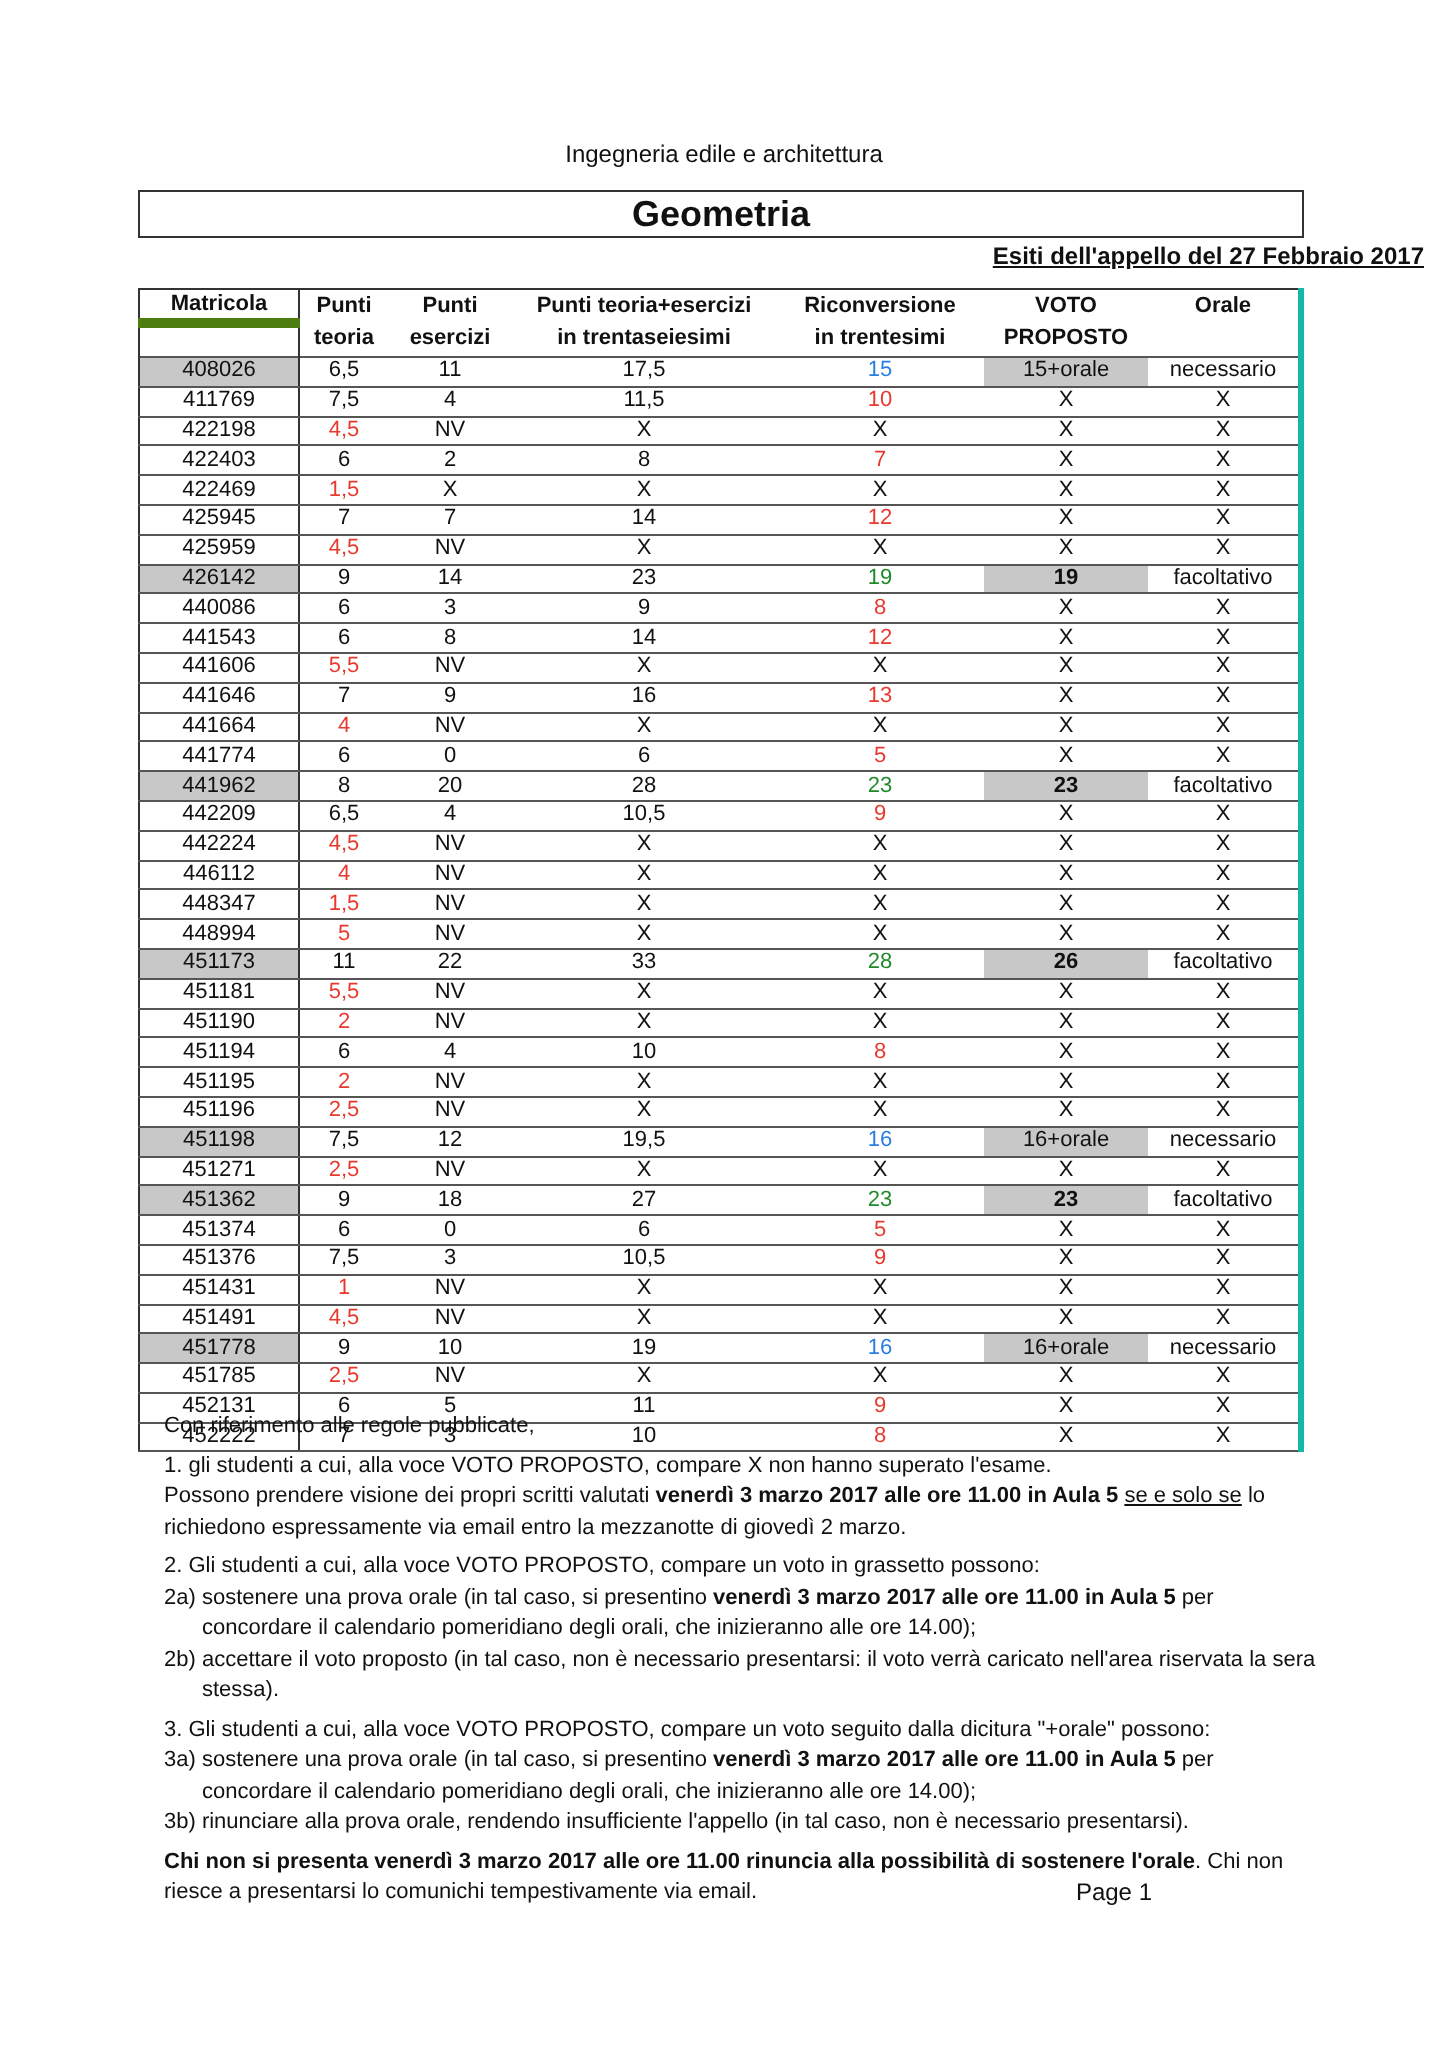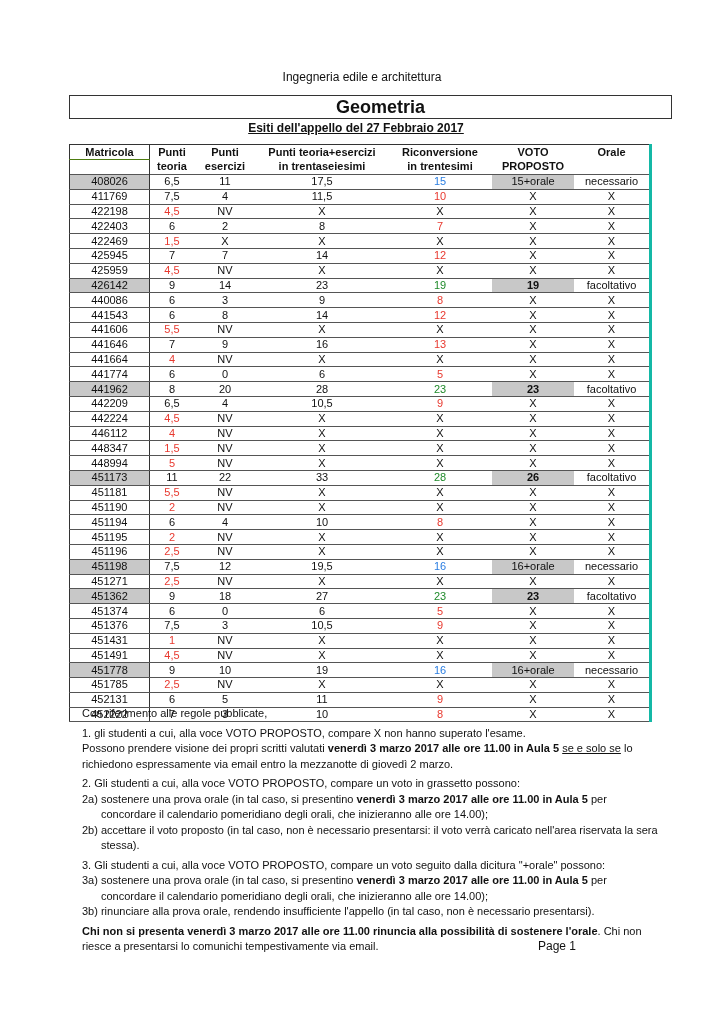--- a/index.html
+++ b/index.html
@@ -1,27 +1,27 @@
 <!DOCTYPE html>
 <html><head>
   <meta charset="utf-8">
   <style>
     html, body { margin:0; padding:0; background:#fff; }
     body { width:724px; height:1024px; position:relative; font-family:"Liberation Sans", sans-serif; color:#111; }
     .faculty { position:absolute; top:70px; left:0; width:724px; text-align:center; font-size:12px; }
-    .title-box { position:absolute; top:95px; left:69px; width:581px; height:22px; border:1px solid #333; text-align:center; font-weight:bold; font-size:18px; line-height:22px;padding-left:20px; }
-    .subtitle { position:absolute; top:121px; left:0; width:712px; text-align:center; font-weight:bold; font-size:12px; text-decoration:underline; }
+    .title-box { position:absolute; top:95px; left:69px; width:581px; height:22px; border:1px solid #333; text-align:center; font-weight:bold; font-size:18px; line-height:22px; }
+    .subtitle { position:absolute; top:121px; left:0; width:712px; text-align:right; font-weight:bold; font-size:12px; text-decoration:underline; }
     table.grades { position:absolute; top:144px; left:69px; width:583px; border-collapse:collapse; font-size:11px; }
     table.grades td, table.grades th { padding:0; height:13.8px; line-height:13px; text-align:center; }
     table.grades thead th { font-weight:bold; font-size:11px; height:14px; }
     table.grades thead tr.h1 th { border-top:1px solid #333; }
     table.grades tbody tr td { border-bottom:1px solid #555; }
     table.grades tbody tr:first-child td { border-top:1px solid #555; }
     table.grades td.mat, table.grades th.mat { width:79px; border-left:1px solid #333; border-right:1px solid #333; }
-    table.grades th.mat-top { border-bottom:1px solid #4d7c0f; }
+    table.grades th.mat-top { border-bottom:5px solid #4d7c0f; }
     table.grades td.last, table.grades th.last { border-right:3px solid #14b8a6; }
     table.grades td.mat.hl { background:#c8c8c8; }
     table.grades td.vp.hl { background:#c8c8c8; }
     table.grades td.vp.bold { font-weight:bold; }
     .c-red { color:#e8392f; }
     .c-blue { color:#2a7de1; }
     .c-green { color:#1f8a2a; }
     .notes { position:absolute; top:706px; left:69px; width:590px; font-size:11px; line-height:15.5px; }
     .notes p { margin:0 0 4px 0;padding-left:13px; }
     .notes .item { padding-left:19px; text-indent:-19px; margin:0; }

